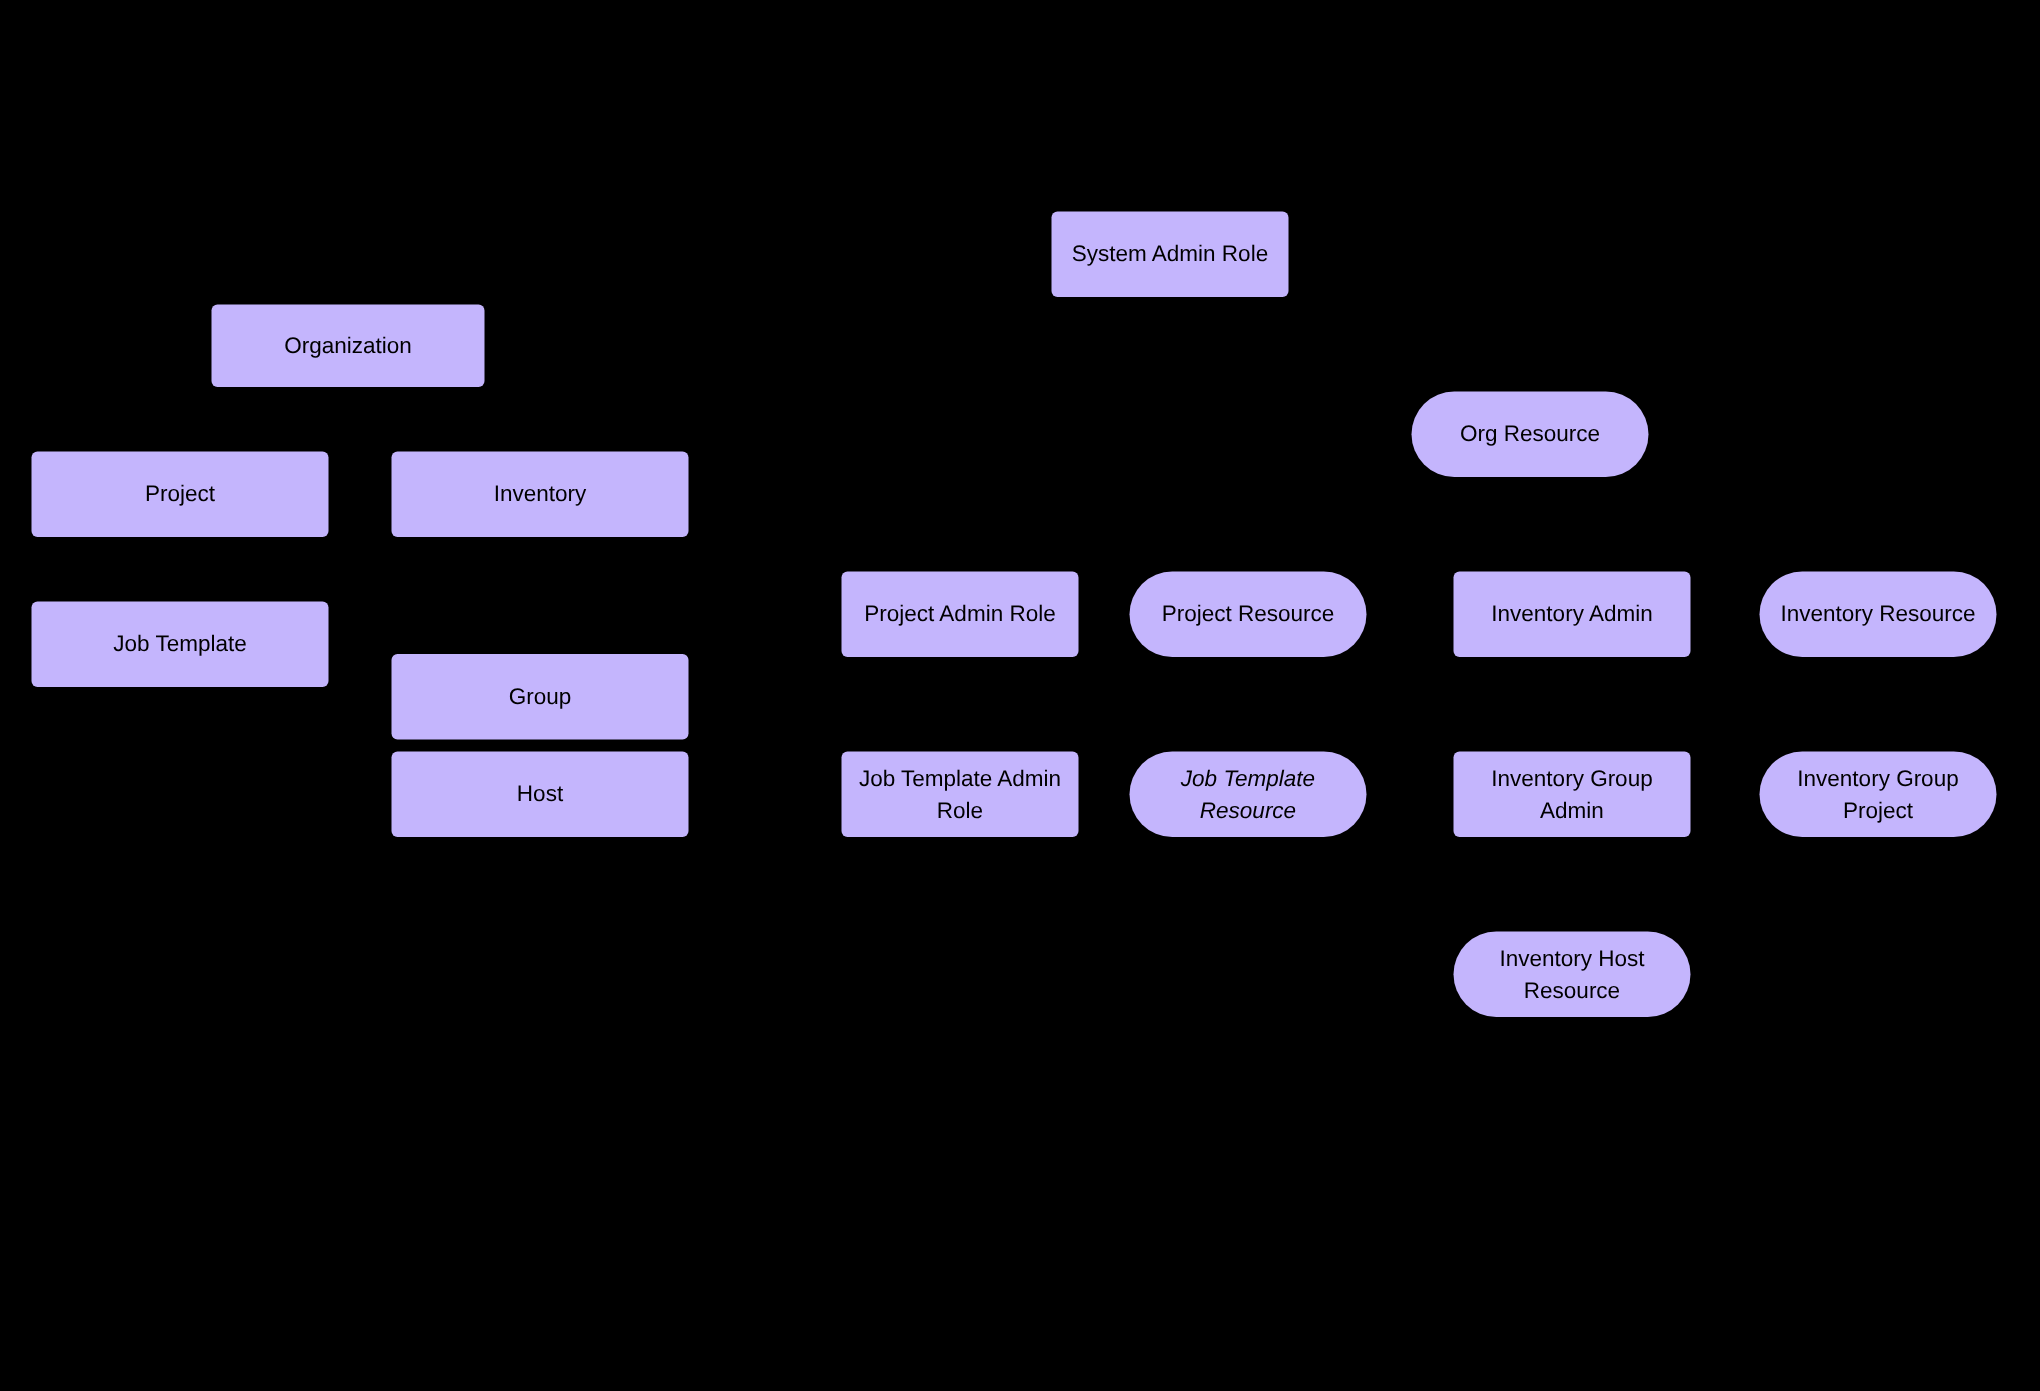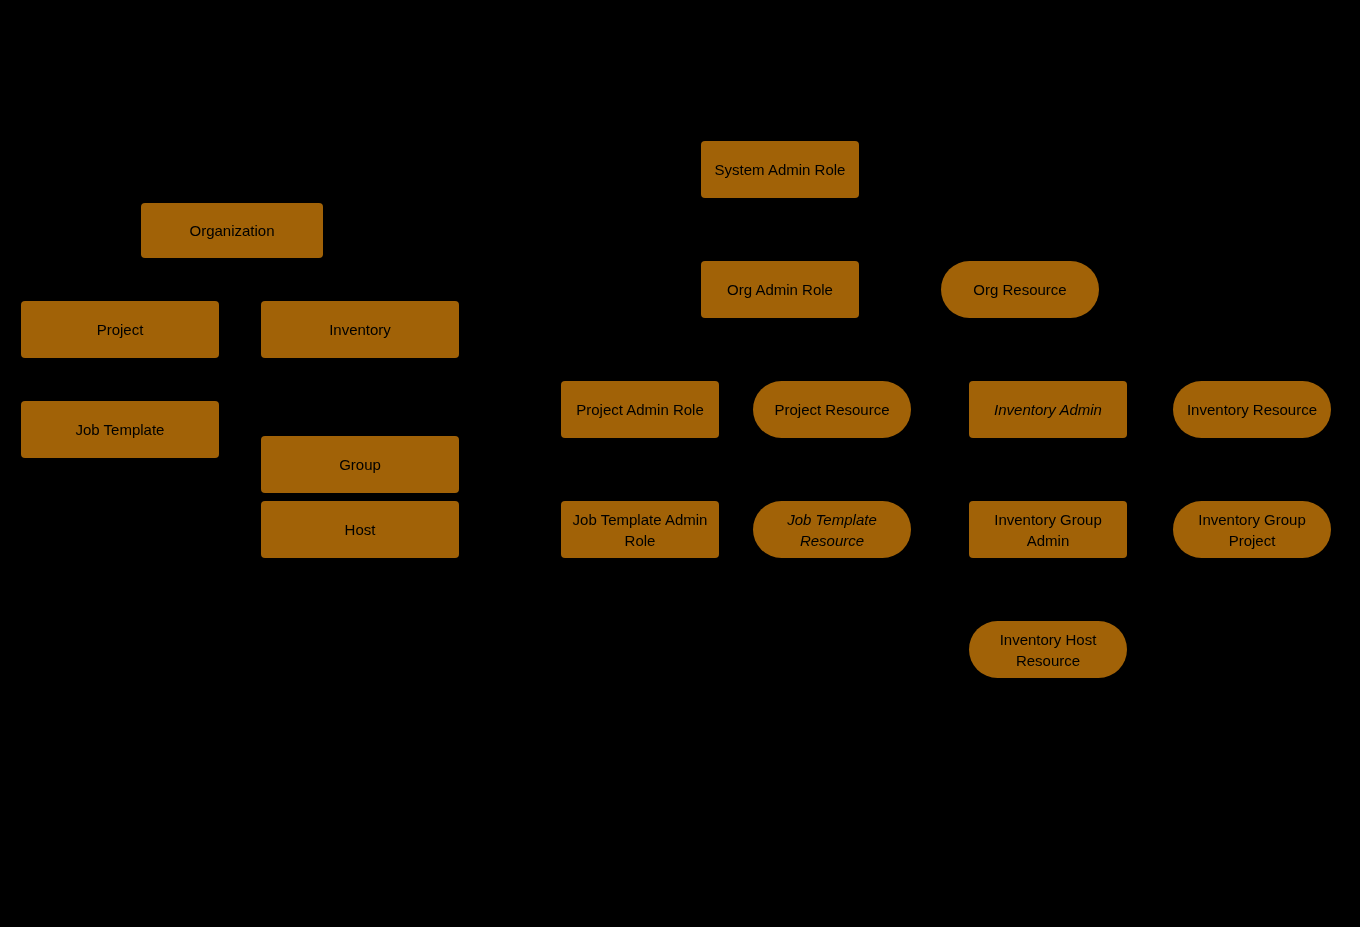--- a/index.html
+++ b/index.html
@@ -12,21 +12,21 @@
     font-family: "Liberation Sans", sans-serif;
   }
   .canvas {
     position: relative;
     width: 1360px;
     height: 927px;
     background: #000000;
   }
   .node {
     position: absolute;
-    background: #a16207;
+    background: #c4b5fd;
     color: #000000;
     display: flex;
     align-items: center;
     justify-content: center;
     text-align: center;
     font-size: 15px;
     line-height: 21px;
     padding: 20px 10px;
     box-sizing: border-box;
   }
@@ -49,29 +49,28 @@
   <div class="node rect" style="left:261px; top:301px; width:198px; height:57px;">Inventory</div>
 
   <div class="node rect" style="left:21px; top:401px; width:198px; height:57px;">Job Template</div>
 
   <div class="node rect" style="left:261px; top:401px; width:198px; height:57px;margin-top:35px;">Group</div>
 
   <div class="node rect" style="left:261px; top:501px; width:198px; height:57px;">Host</div>
 
   <div class="node rect" style="left:701px; top:141px; width:158px; height:57px;">System Admin Role</div>
 
-  <div class="node rect" style="left:701px; top:261px; width:158px; height:57px;">Org Admin Role</div>
 
   <div class="node pill" style="left:941px; top:261px; width:158px; height:57px;">Org Resource</div>
 
   <div class="node rect" style="left:561px; top:381px; width:158px; height:57px;">Project Admin Role</div>
 
   <div class="node pill" style="left:753px; top:381px; width:158px; height:57px;">Project Resource</div>
 
-  <div class="node rect" style="left:969px; top:381px; width:158px; height:57px;font-style:italic;">Inventory Admin</div>
+  <div class="node rect" style="left:969px; top:381px; width:158px; height:57px;">Inventory Admin</div>
 
   <div class="node rect" style="left:561px; top:501px; width:158px; height:57px;">Job Template Admin Role</div>
 
   <div class="node pill" style="left:1173px; top:381px; width:158px; height:57px;">Inventory Resource</div>
 
   <div class="node pill" style="left:753px; top:501px; width:158px; height:57px;font-style:italic;">Job Template Resource</div>
 
   <div class="node rect" style="left:969px; top:501px; width:158px; height:57px;">Inventory Group Admin</div>
 
   <div class="node pill" style="left:1173px; top:501px; width:158px; height:57px;">Inventory Group Project</div>

